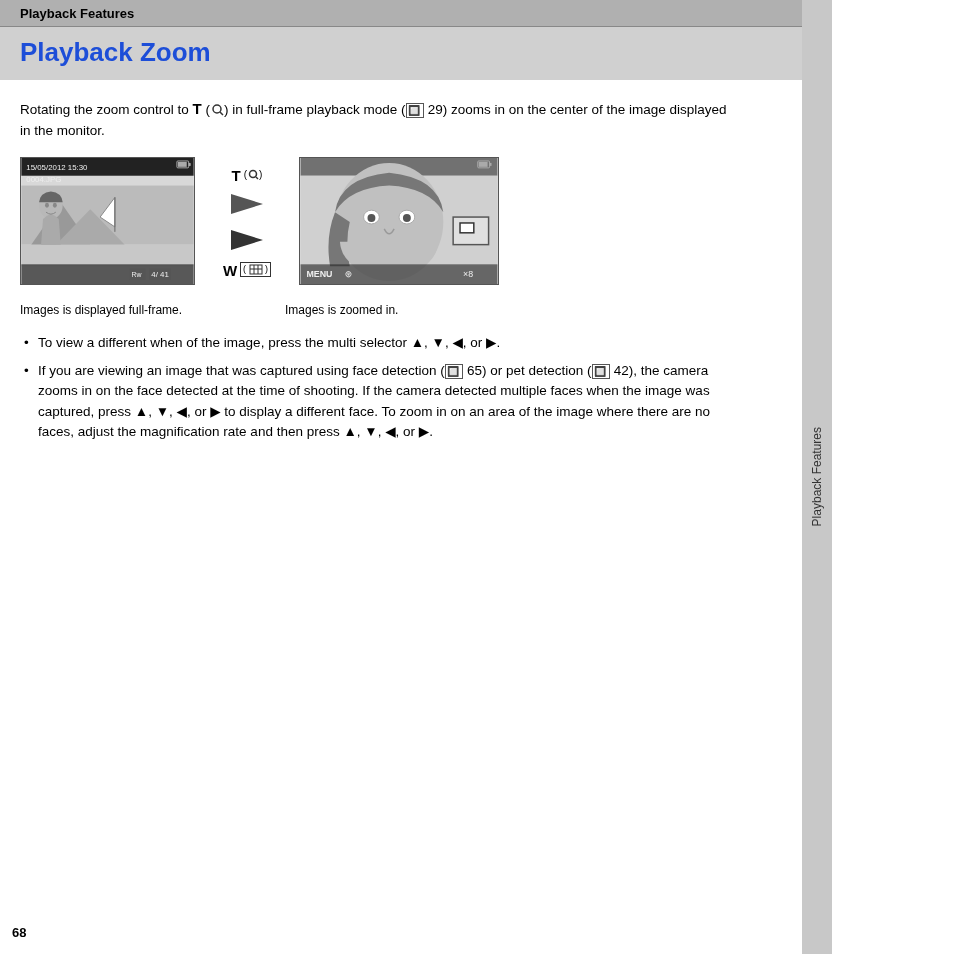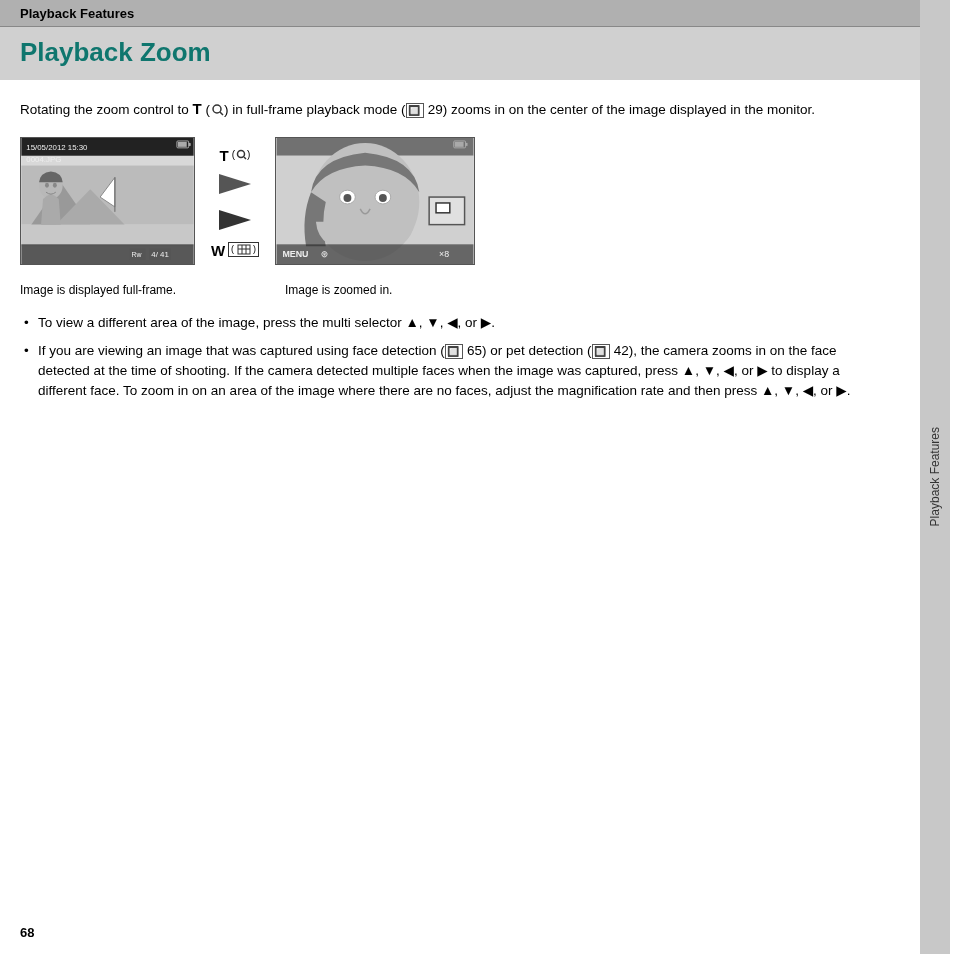--- a/index.html
+++ b/index.html
@@ -26,21 +26,21 @@
     }
 
     
     .main-title-bar {
       background: #d0d0d0;
       padding: 10px 20px 12px 20px;
     }
     .main-title {
       font-size: 26px;
       font-weight: bold;
-      color: #0f766e;
+      color: #1d4ed8;
     }
 
     
     .content {
       padding: 18px 20px 20px 20px;
       margin-left: 0;
       margin-right: 30px;
     }
 
     .intro-text {
@@ -52,21 +52,21 @@
     .bold-letter {
       font-weight: bold;
       font-size: 15px;
     }
 
     
     .diagram-area {
       display: flex;
       align-items: flex-start;
       margin-bottom: 16px;
-      gap: 0;
+      gap: 12px;
     }
 
     
     .img-box-left {
       border: 1px solid #555;
       width: 175px;
       height: 128px;
       background: #e8e8e8;
       position: relative;
       flex-shrink: 0;
@@ -165,21 +165,21 @@
       transform: rotate(180deg);
       font-size: 12px;
       color: #333;
       white-space: nowrap;
     }
 
     
     .page-number {
       position: absolute;
       bottom: 14px;
-      left: 20px;
+      left: 12px;
       font-size: 13px;
       font-weight: bold;
     }
 
     
     .illustration-svg {
       width: 100%;
       height: 100%;
     }
 
@@ -210,21 +210,21 @@
       border: 1px solid #555;
       font-size: 10px;
       padding: 0 2px;
       line-height: 1.3;
       vertical-align: middle;
     }
   </style>
 </head>
 <body>
 
-<div style="position: relative; width: 950px; min-height: 954px; background: #fff; border-radius: 17px;">
+<div style="position: relative; width: 832px; min-height: 954px; background: #fff; border-radius: 17px;">
 
   <div class="top-header">
     <span class="top-header-title">Playback Features</span>
   </div>
 
   <div class="main-title-bar">
     <span class="main-title">Playback Zoom</span>
   </div>
 
   <div class="content" style="padding-right: 65px;">
@@ -355,28 +355,28 @@
           <rect x="162" y="66" width="14" height="10" fill="#fff" stroke="#333" stroke-width="1.5"></rect>
         </svg>
 
         
         
       </div>
 
     </div>
 
     <div class="captions-row">
-      <div class="caption-left">Image is displayed full-frame.</div>
+      <div class="caption-left">Images is displayed full-frame.</div>
       <div class="caption-middle"></div>
-      <div class="caption-right" style="padding-left:10px;">Image is zoomed in.</div>
+      <div class="caption-right" style="padding-left:10px;">Images is zoomed in.</div>
     </div>
 
     <ul class="bullet-list">
       <li>
-        To view a different area of the image, press the multi selector ▲, ▼, ◀, or ▶.
+        To view a different when of the image, press the multi selector ▲, ▼, ◀, or ▶.
       </li>
       <li>
         If you are viewing an image that was captured using face detection (<span class="ref-box">🔲</span> 65) or pet detection (<span class="ref-box">🔲</span> 42), the camera zooms in on the face detected at the time of shooting. If the camera detected multiple faces when the image was captured, press ▲, ▼, ◀, or ▶ to display a different face. To zoom in on an area of the image where there are no faces, adjust the magnification rate and then press ▲, ▼, ◀, or ▶.
       </li>
     </ul>
 
   </div>
 
   <div class="page-number">68</div>
 

